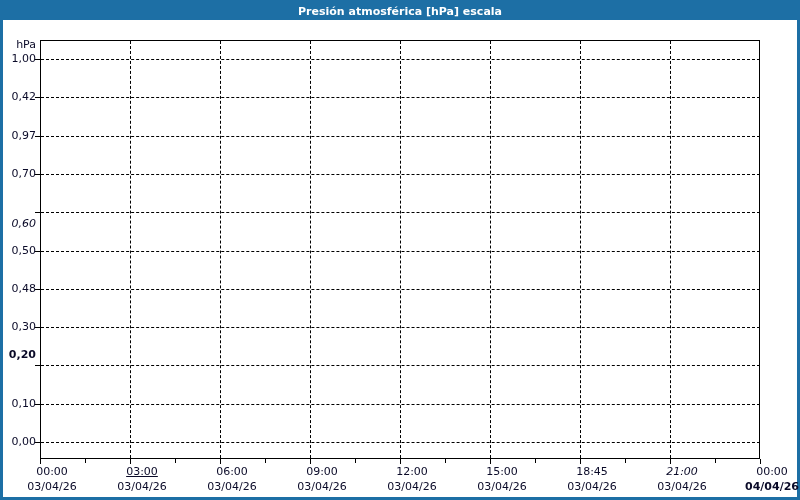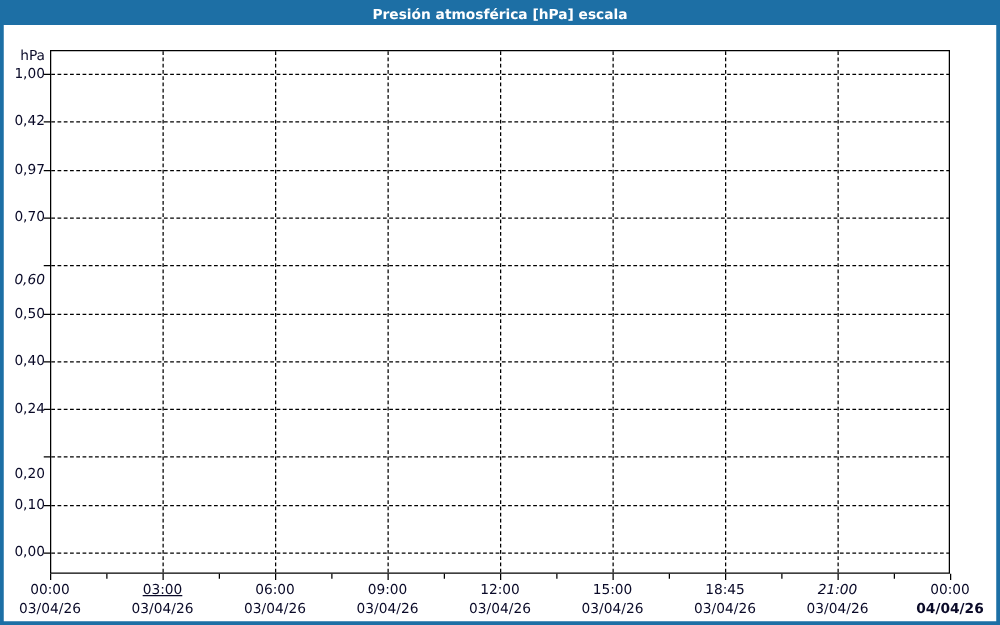--- a/index.html
+++ b/index.html
@@ -32,21 +32,21 @@
   .hgrid{position:absolute; height:0; border-top:1px dashed var(--grid);}
   .vgrid{position:absolute; width:0; border-left:1px dashed var(--grid);}
   .ytick{position:absolute; height:1px; background:var(--axis);}
   .xtick{position:absolute; width:1px; background:var(--axis);}
   .ylab{
     position:absolute; left:0; width:36px; text-align:right;
     font-size:11px; color:var(--text); line-height:13px; white-space:nowrap;
   }
   .xlab{
     position:absolute; width:80px; text-align:center;
-    font-size:11px; color:var(--text); line-height:13px; white-space:nowrap;
+    font-size:11px; color:var(--text); line-height:13px; white-space:nowrap;padding-left:12px;
   }
 </style>
 </head>
 <body>
 
 <div class="screen">
   <div class="titlebar">
     <span class="title-text">Presión atmosférica [hPa] escala</span>
   </div>
 
@@ -106,23 +106,23 @@
       <div class="xtick" style="left: 715px; top: 459px; height: 4px;"></div>
       <div class="xtick" style="left: 760px; top: 459px; height: 5px;"></div>
     </div>
   <div id="label-layer">
       <div class="ylab" style="top: 52px;">1,00</div>
       <div class="ylab" style="top: 90px;">0,42</div>
       <div class="ylab" style="top: 129px;">0,97</div>
       <div class="ylab" style="top: 167px;">0,70</div>
       <div class="ylab" style="top: 217px; font-style: italic;">0,60</div>
       <div class="ylab" style="top: 244px;">0,50</div>
-      <div class="ylab" style="top: 282px;">0,40</div>
-      <div class="ylab" style="top: 320px;">0,24</div>
-      <div class="ylab" style="top: 372px;">0,20</div>
+      <div class="ylab" style="top: 282px;">0,48</div>
+      <div class="ylab" style="top: 320px;">0,30</div>
+      <div class="ylab" style="top: 348px; font-weight: bold;">0,20</div>
       <div class="ylab" style="top: 397px;">0,10</div>
       <div class="ylab" style="top: 435px;">0,00</div>
       <div class="xlab" style="left: 0px; top: 465px;">00:00</div>
       <div class="xlab" style="left: 0px; top: 480px;">03/04/26</div>
       <div class="xlab" style="left: 90px; top: 465px; text-decoration: underline;">03:00</div>
       <div class="xlab" style="left: 90px; top: 480px;">03/04/26</div>
       <div class="xlab" style="left: 180px; top: 465px;">06:00</div>
       <div class="xlab" style="left: 180px; top: 480px;">03/04/26</div>
       <div class="xlab" style="left: 270px; top: 465px;">09:00</div>
       <div class="xlab" style="left: 270px; top: 480px;">03/04/26</div>

